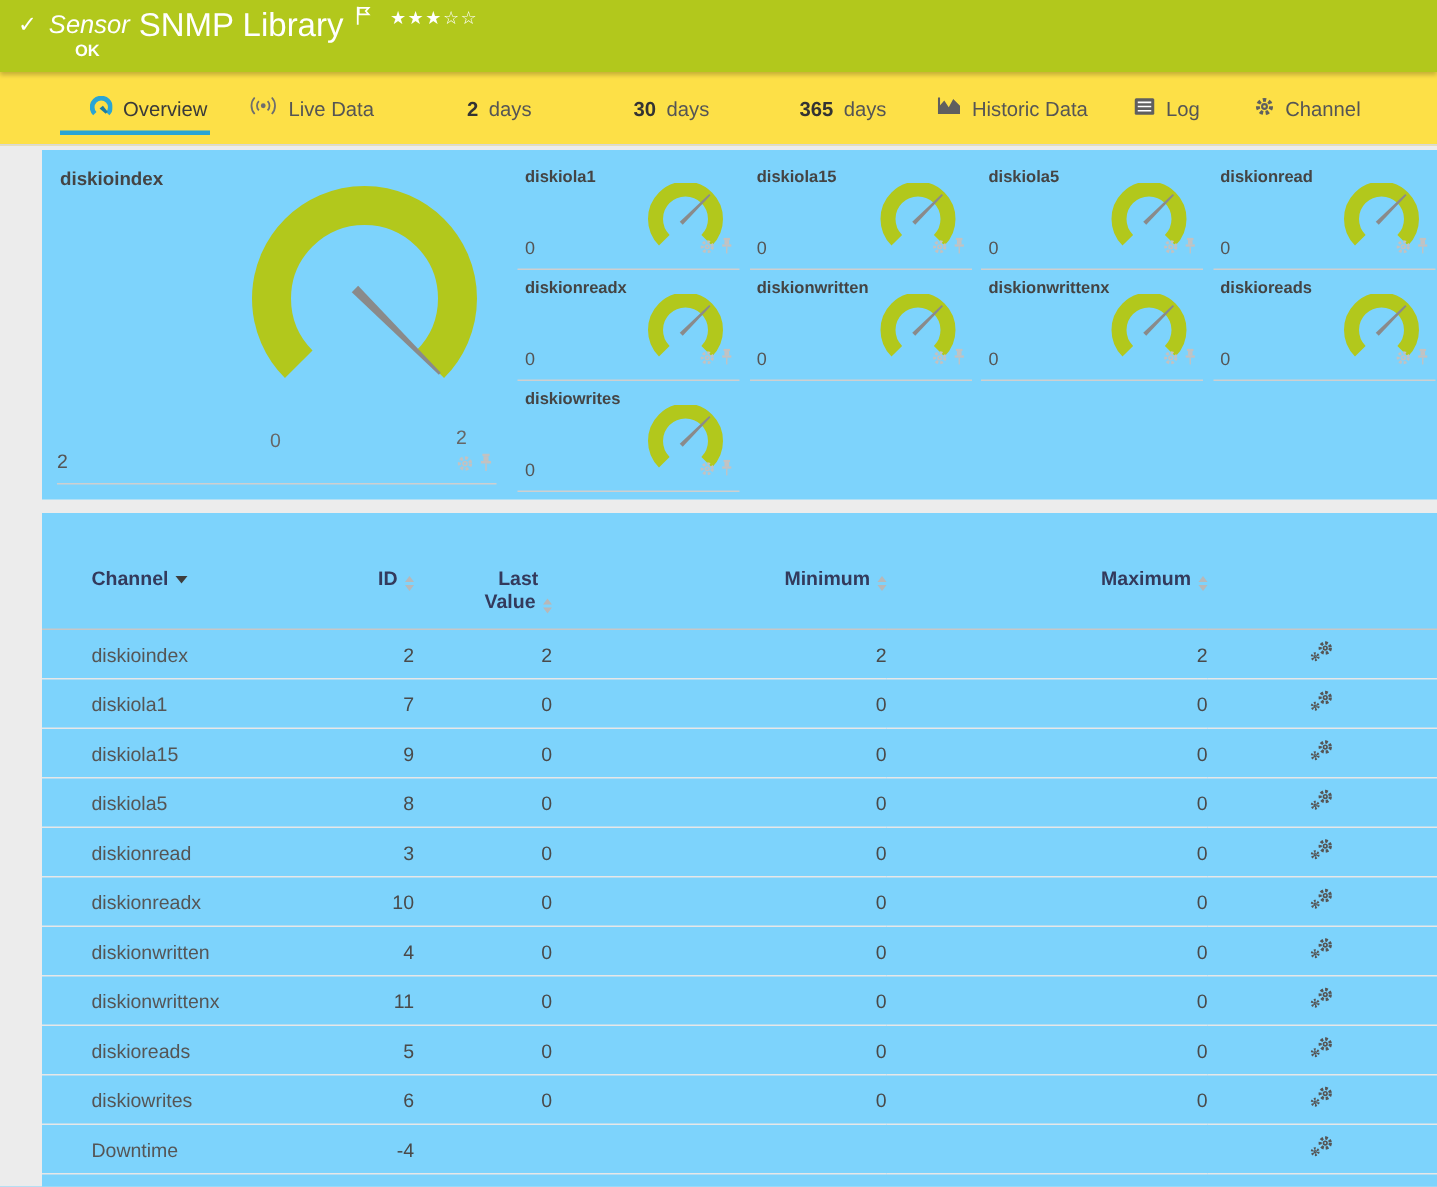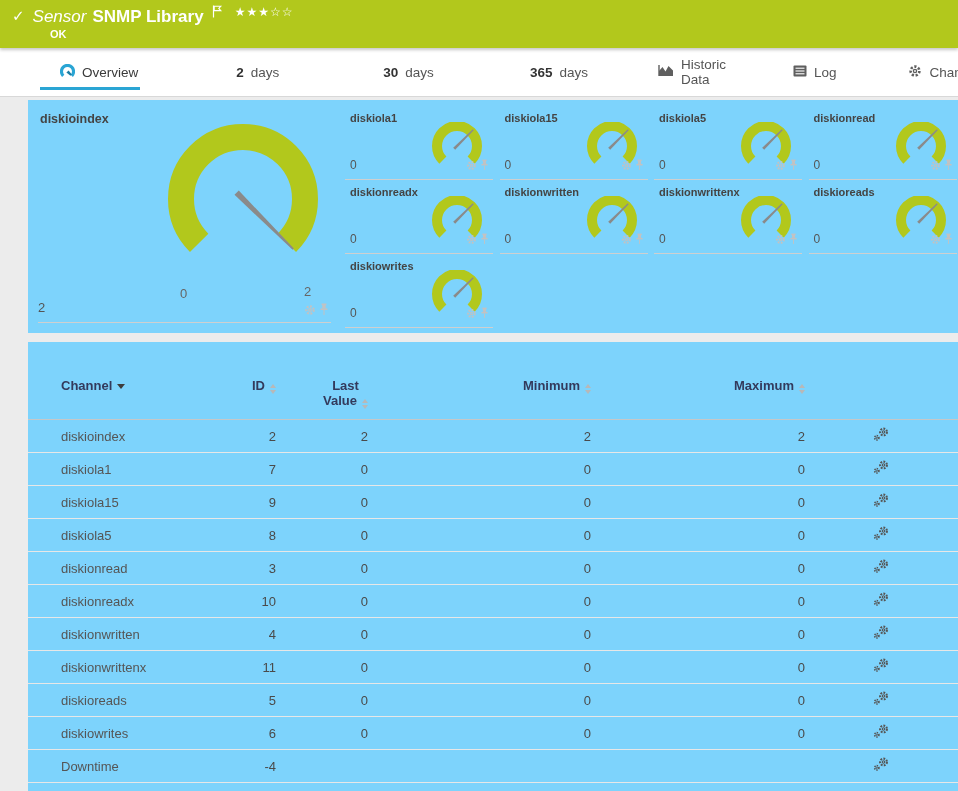--- a/index.html
+++ b/index.html
@@ -10,28 +10,28 @@
     -webkit-font-smoothing:antialiased;
   }
   
   .top-band{
     height:48px;background:#b2c81c;color:#fff;position:relative;
     box-shadow:0 2px 3px rgba(0,0,0,.22);
   }
   .band-row{display:flex;align-items:flex-start;padding:6px 0 0 12px;}
   .check-glyph{font-family:"DejaVu Sans",sans-serif;font-size:15px;font-weight:bold;line-height:20px;margin-right:8px;}
   .sensor-type{font-style:italic;font-size:17px;font-weight:normal;line-height:22px;}
-  .sensor-title{font-size:17px;line-height:22px;margin-left:6px;font-weight:bold;}
+  .sensor-title{font-size:22px;line-height:22px;margin-left:6px;font-weight:normal;}
   .flag-wrap{margin:-2px 0 0 8px;}
   .stars{font-family:"DejaVu Sans",sans-serif;font-size:12px;letter-spacing:1px;margin:-1px 0 0 12px;cursor:pointer;}
   .status-ok{position:absolute;left:50px;top:28px;font-size:11px;font-weight:bold;}
   
   .tabbar{
-    height:48px;background:#ffffff;border-bottom:1px solid #d8d8d8;
-    display:flex;align-items:stretch;font-size:13.5px;color:#555;gap:36px;
+    height:48px;background:#fde047;border-bottom:1px solid #d8d8d8;
+    display:flex;align-items:stretch;font-size:13.5px;color:#555;
   }
   .tab{display:flex;align-items:center;gap:7px;position:relative;cursor:pointer;padding:0 2px;}
   .tab .num{font-weight:bold;color:#333;}
   .tab.active{color:#3a3a3a;}
   .tab.active::after{
     content:"";position:absolute;left:-18px;right:0;bottom:6px;height:3px;background:#2aa5d4;
   }
   .tab-ovw{margin-left:58px;}
   .tab-live{margin-left:24px;}
   .tab-2d{margin-left:58px;}
@@ -104,20 +104,30 @@
 <nav class="tabbar">
   <div class="tab active tab-ovw">
     <span>
       <svg width="15" height="14" viewBox="-8 -8 16 15">
         <path d="M -4.6 4.6 A 6.5 6.5 0 1 1 4.6 4.6" fill="none" stroke="#2aa5d4" stroke-width="3.4"></path>
         <polygon points="-1.2,1 1.2,-1 4.6,3.2 3.2,4.6" fill="#1a7ca3"></polygon>
       </svg>
     </span>
     <span>Overview</span>
   </div>
+  <div class="tab tab-live">
+    <span>
+      <svg width="19" height="13" viewBox="0 0 19 13">
+        <circle cx="9.5" cy="6.5" r="1.6" fill="#6e6e6e"></circle>
+        <path d="M6.6 3.4 a4.4 4.4 0 0 0 0 6.2 M3.8 1 a8.1 8.1 0 0 0 0 11" fill="none" stroke="#6e6e6e" stroke-width="1.2"></path>
+        <path d="M12.4 3.4 a4.4 4.4 0 0 1 0 6.2 M15.2 1 a8.1 8.1 0 0 1 0 11" fill="none" stroke="#6e6e6e" stroke-width="1.2"></path>
+      </svg>
+    </span>
+    <span>Live Data</span>
+  </div>
   <div class="tab tab-2d">
     <span class="num">2</span>
     <span>days</span>
   </div>
   <div class="tab tab-30d">
     <span class="num">30</span>
     <span>days</span>
   </div>
   <div class="tab tab-365d">
     <span class="num">365</span>

